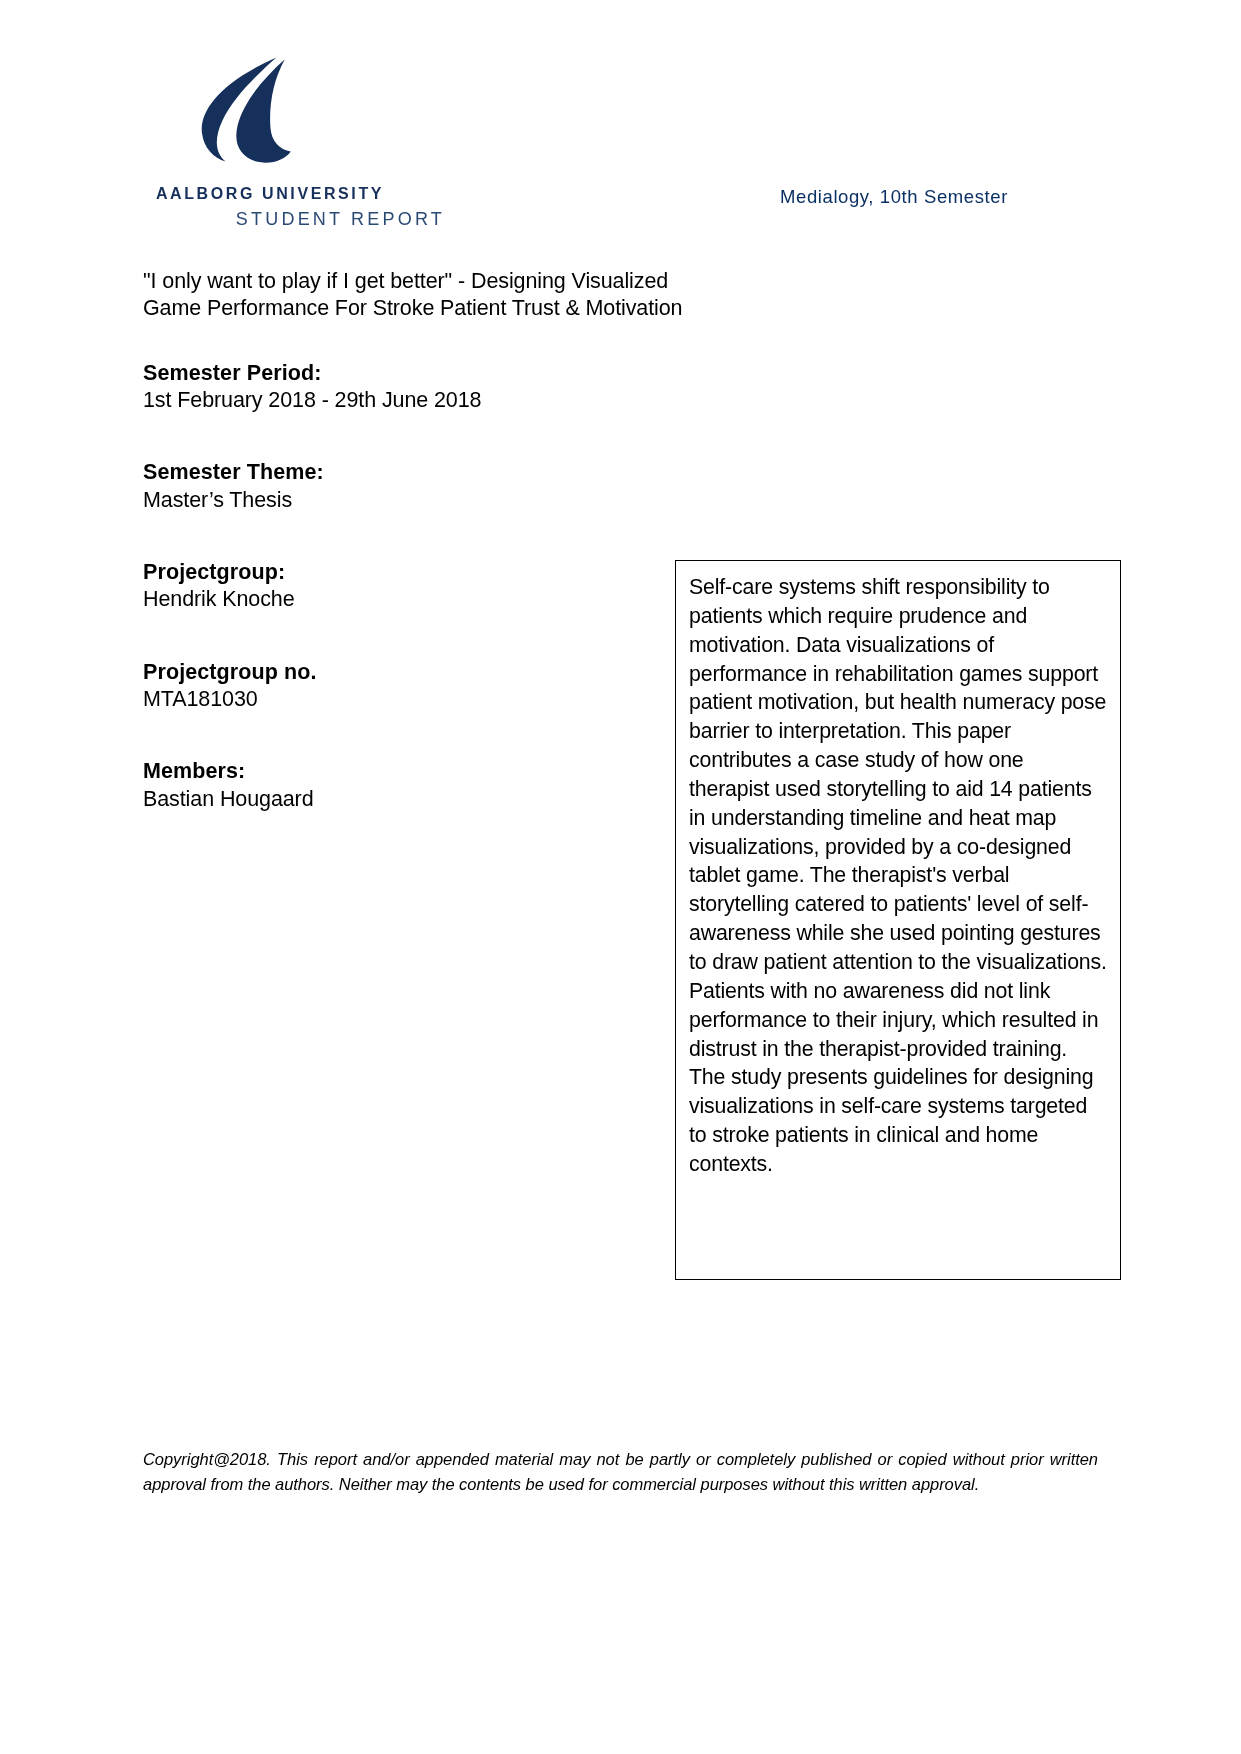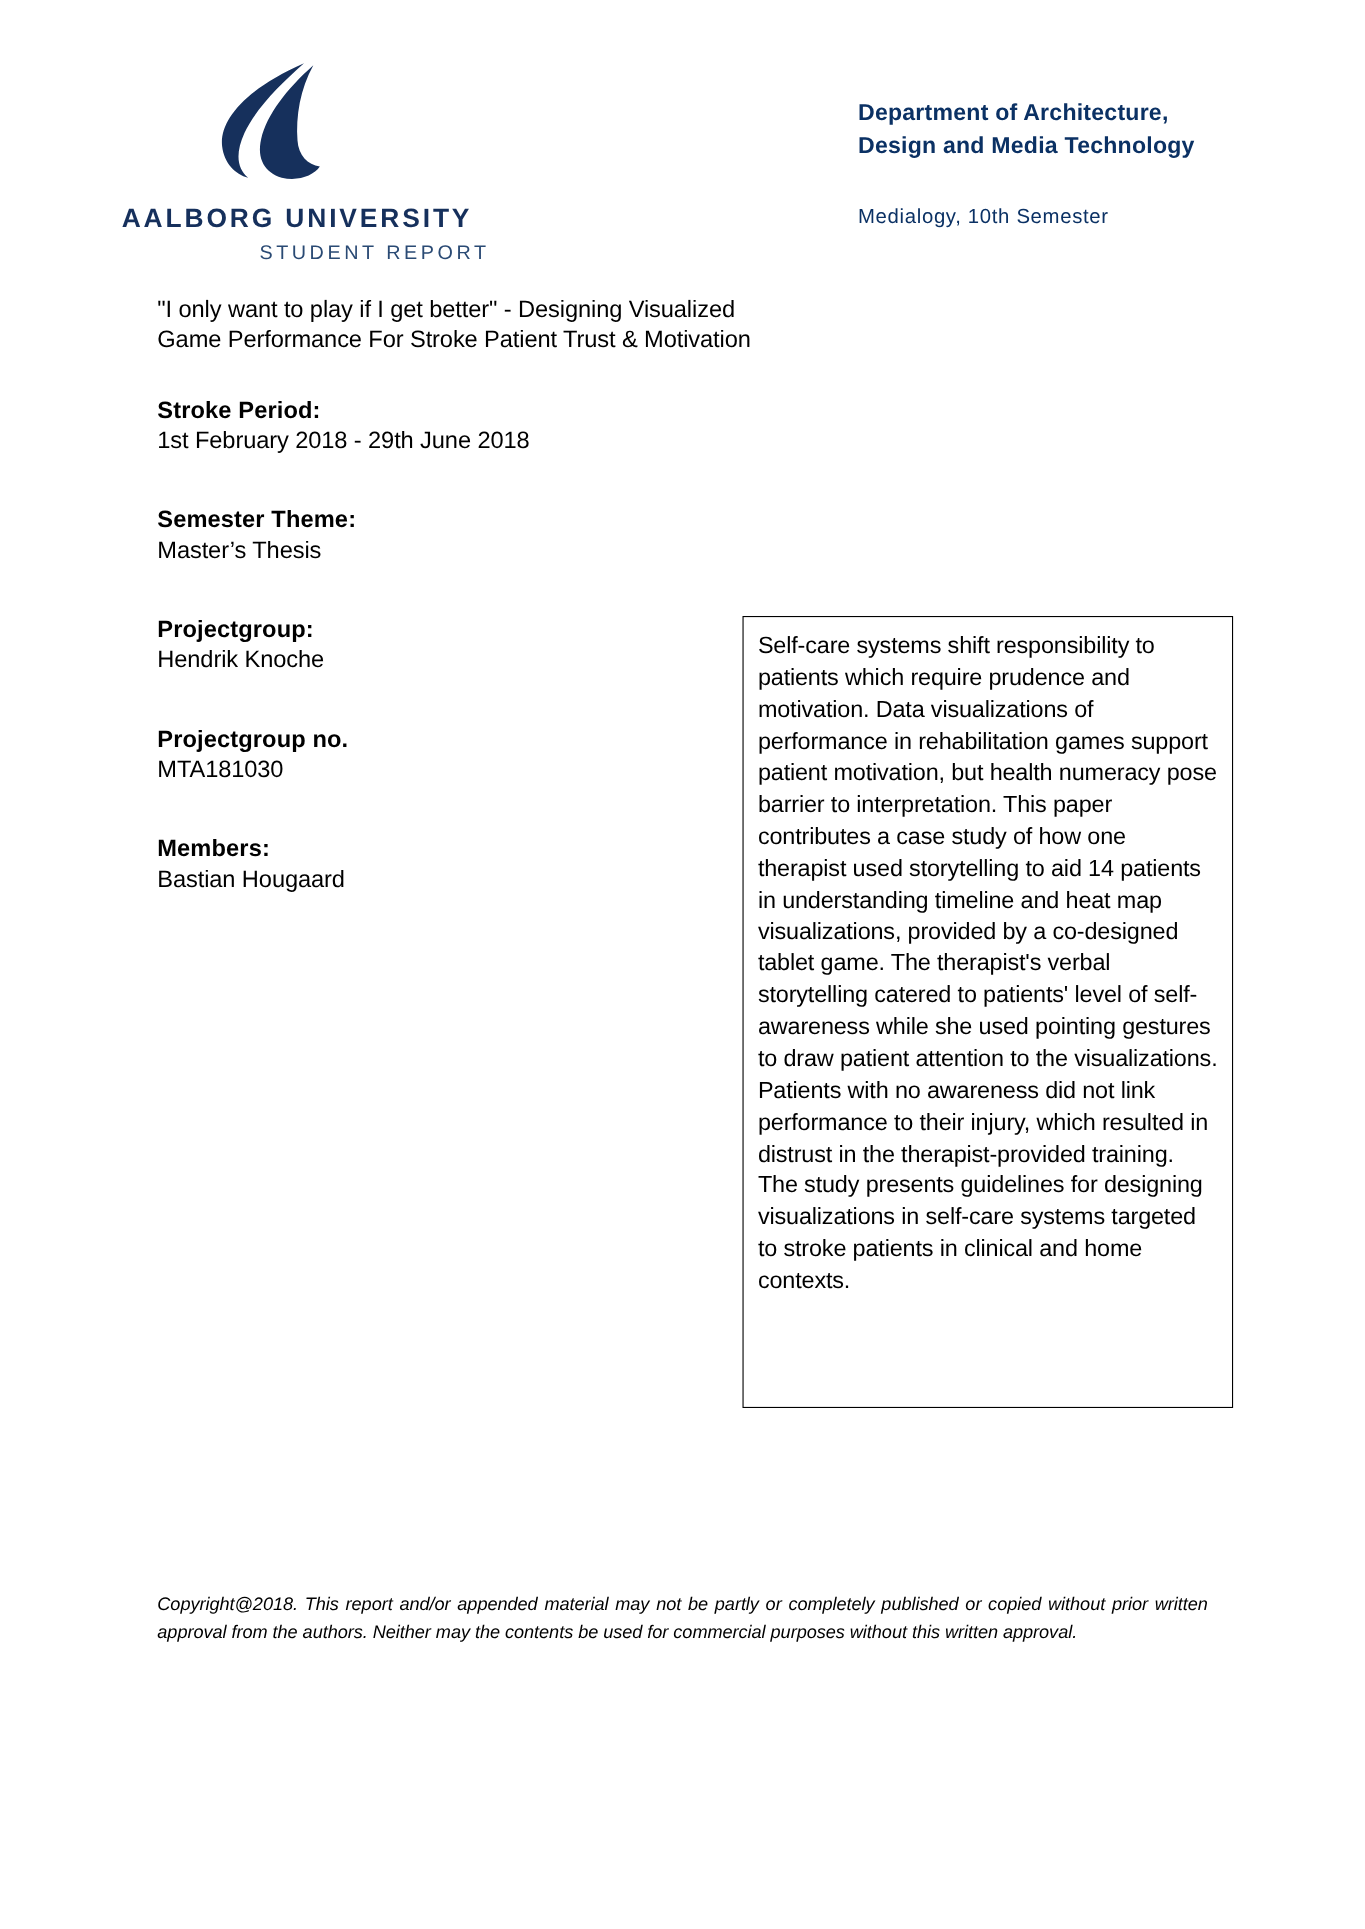--- a/index.html
+++ b/index.html
@@ -31,21 +31,21 @@
     width: 420px;
   }
   .logo-mark {
     margin-left: 80px;
     width: 130px;
     height: 110px;
     display: block;
   }
   .uni-name {
     margin-top: 20px;
-    font-size: 24px;
+    font-size: 16px;
     font-weight: bold;
     letter-spacing: 2.6px;
     color: #16305c;
     text-align: center;
     width: 350px;
   }
   .student-report {
     margin-top: 6px;
     font-size: 18px;
     font-weight: normal;
@@ -148,37 +148,33 @@
 
   <div class="logo-block">
     <svg class="logo-mark" viewBox="0 0 150 130">
       <path d="M118 3 C 92 26, 66 52, 54 78 C 44 100, 46 116, 58 126 C 44 122, 32 110, 30 92 C 27 66, 52 32, 118 3 Z" fill="#16305c"></path>
       <path d="M128 5 C 100 30, 78 58, 72 84 C 67 106, 76 120, 94 126 C 112 130, 128 124, 135 114 C 122 112, 112 102, 111 86 C 109 60, 114 30, 128 5 Z" fill="#16305c"></path>
     </svg>
     <div class="uni-name">AALBORG UNIVERSITY</div>
     <div class="student-report">STUDENT REPORT</div>
   </div>
 
-  <div class="dept-block">
-    <div class="dept-line">Department of Architecture,</div>
-    <div class="dept-line">Design and Media Technology</div>
-  </div>
 
   <div class="semester-line">Medialogy, 10th Semester</div>
 </div>
 
 <div class="left-col">
 
   <div class="field title-field">
     <div class="field-value">"I only want to play if I get better" - Designing Visualized</div>
     <div class="field-value">Game Performance For Stroke Patient Trust &amp; Motivation</div>
   </div>
 
   <div class="field gap-lg">
-    <div class="field-label">Stroke Period:</div>
+    <div class="field-label">Semester Period:</div>
     <div class="field-value">1st February 2018 - 29th June 2018</div>
   </div>
 
   <div class="field gap-lg">
     <div class="field-label">Semester Theme:</div>
     <div class="field-value">Master’s Thesis</div>
   </div>
 
   <div class="field gap-lg">
     <div class="field-label">Projectgroup:</div>

